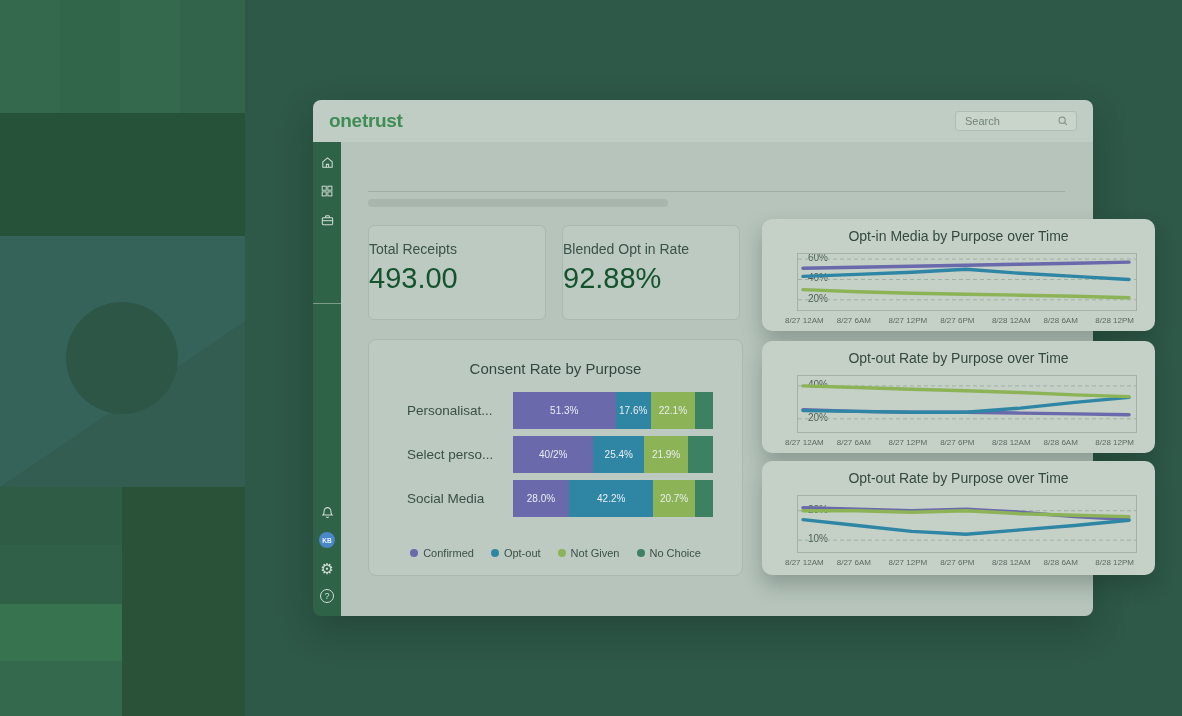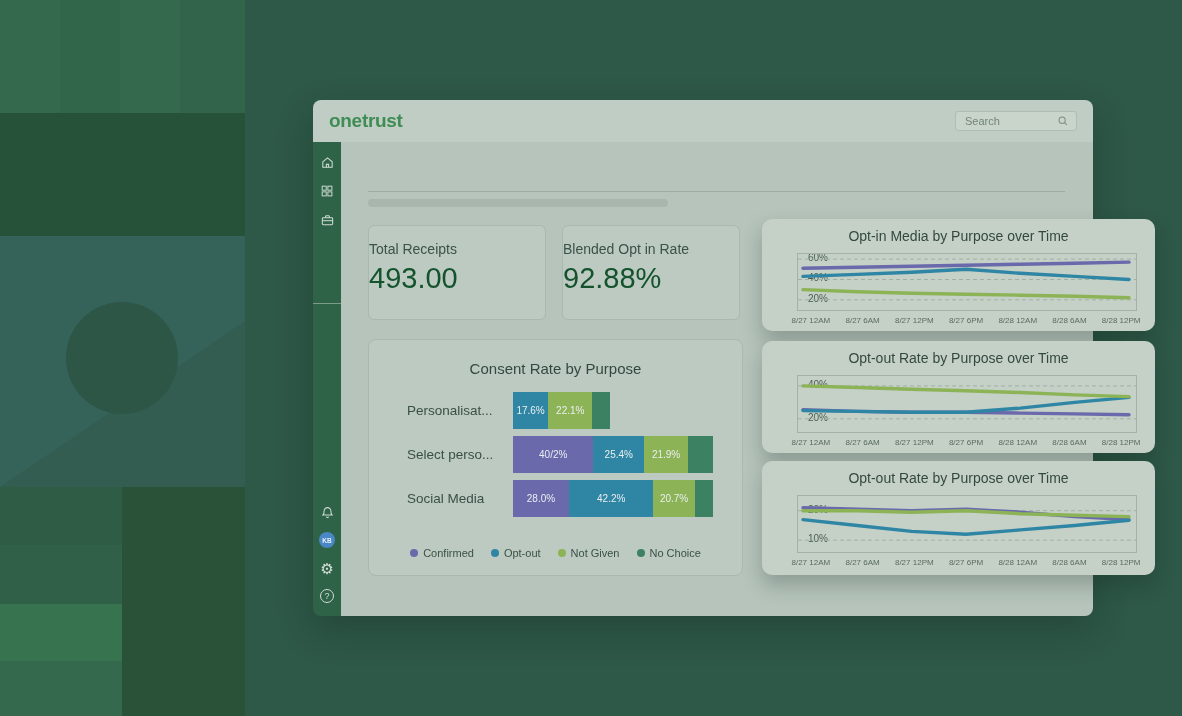--- a/index.html
+++ b/index.html
@@ -77,21 +77,21 @@
 
   
   .line-card{position:absolute;left:762px;width:393px;background:#c5d0c7;border-radius:10px;
     box-shadow:0 10px 20px rgba(15,35,26,.25);}
   .lc1{top:219px;height:112px;} .lc2{top:341px;height:112px;} .lc3{top:461px;height:114px;}
   .lc-title{position:absolute;left:0;right:0;top:9px;text-align:center;font-size:14px;color:#33493f;}
   .lc-area{position:absolute;left:0;right:0;top:28px;height:84px;}
   .ytick{position:absolute;left:0;width:30px;text-align:right;font-size:10px;color:#4a5e52;margin-left:36px;}
   .plot{position:absolute;border:1px solid #a3b2a8;box-sizing:content-box;}
   .xrow{position:absolute;display:flex;}
-  .xtick{flex:1;text-align:center;font-size:8px;color:#5a6b61;white-space:nowrap;}
+  .xtick{flex:1;font-size:8px;color:#5a6b61;white-space:nowrap;}
 </style>
 </head>
 <body>
 
 <div class="stage">
 
   <div class="bg-shape bgA"></div>
   <div class="bg-shape bgA2"></div>
   <div class="bg-shape bgA3"></div>
   <div class="bg-shape bgB"></div>
@@ -169,20 +169,23 @@
           <div class="stat-label">Blended Opt in Rate</div>
           <div class="stat-value">92.88%</div>
         </div>
 
         <div class="consent-card">
           <div class="consent-title">Consent Rate by Purpose</div>
           <div class="consent-rows">
               <div class="bar-row">
                 <div class="bar-label">Personalisat...</div>
                 <div class="bar-track">
+                  <div class="bar-seg" style="width: 51.3%; background: rgb(106, 105, 172);">
+                    <span class="seg-label">51.3%</span>
+                  </div>
                   <div class="bar-seg" style="width: 17.6%; background: rgb(47, 134, 164);">
                     <span class="seg-label">17.6%</span>
                   </div>
                   <div class="bar-seg" style="width: 22.1%; background: rgb(140, 179, 86);">
                     <span class="seg-label">22.1%</span>
                   </div>
                   <div class="bar-seg" style="width: 9%; background: rgb(61, 129, 99);"></div>
                 </div>
               </div>
               <div class="bar-row">

